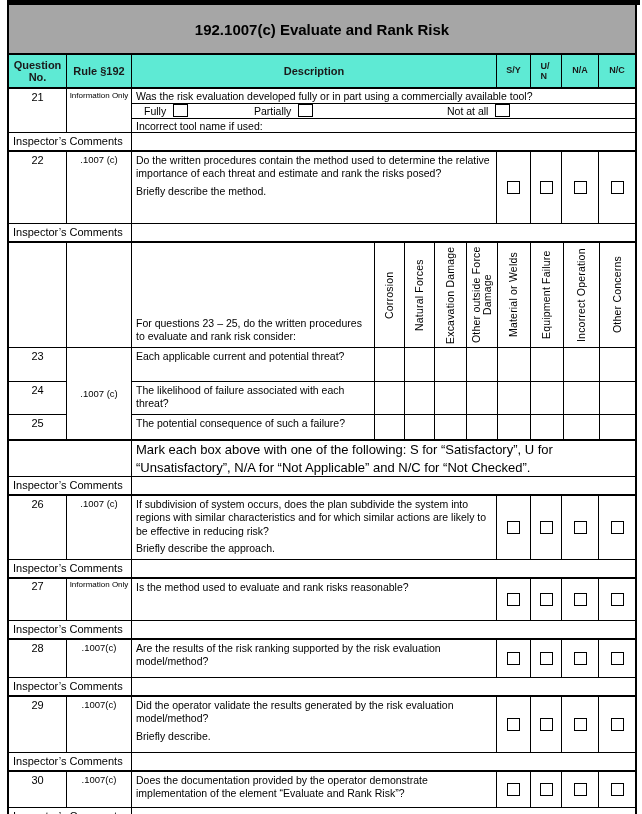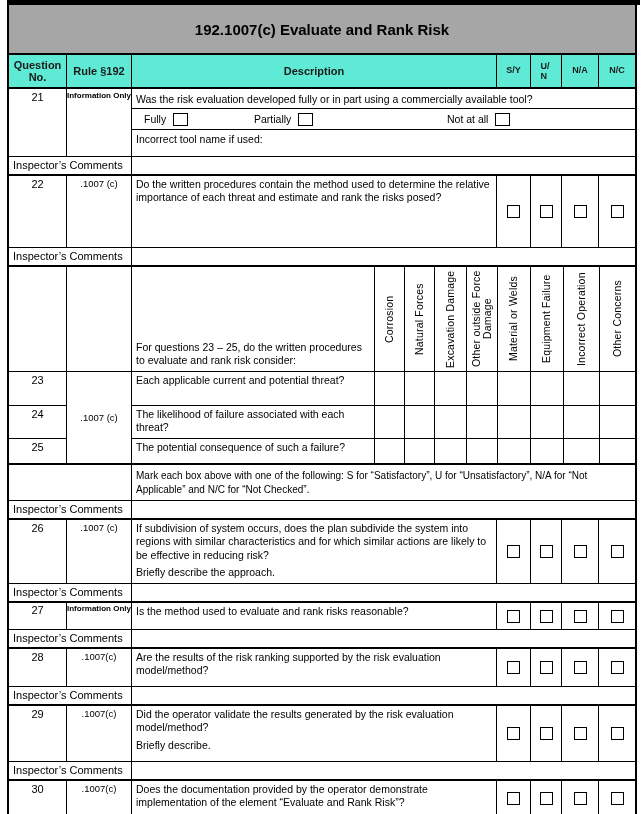--- a/index.html
+++ b/index.html
@@ -27,29 +27,29 @@
   .title-row{height:50px;background:#A6A6A6;border-bottom-width:2px;align-items:center;justify-content:center}
   .title{font-size:15px;font-weight:bold;text-align:center;width:100%}
   
   .header-row{height:34px;background:#5eead4;border-bottom-width:2px}
   .hc{display:flex;align-items:center;justify-content:center;text-align:center;font-weight:bold;font-size:11px;line-height:1.1;color:#1a1a1a}
   .hc.st{font-size:9px}
   .unwrap{display:inline-block;width:11px;word-break:break-all;line-height:1.15;text-align:left}
   
   .num{font-size:11px;text-align:center;padding-top:2px}
   .rule{font-size:9.5px;text-align:center;padding-top:3px;line-height:1.15}
-  .rule.info{font-size:8px;font-weight:bold;padding-top:2px}
+  .rule.info{font-size:8px;font-weight:normal;padding-top:2px}
   .rulemid{display:flex;align-items:center;justify-content:center;font-size:9.5px}
   .desc{font-size:10.5px;line-height:1.28;padding:2px 4px}
   .desc .para{margin-bottom:4px}
   .desc .para:last-child{margin-bottom:0}
   .cbc{display:flex;align-items:center;justify-content:center}
   .cb{display:inline-block;width:13px;height:13px;border:1.6px solid #000;background:#fff}
   
-  .h-q21{height:68px}
+  .h-q21{height:44px}
   .sub{display:flex;align-items:center;border-bottom:1px solid #000;font-size:10.5px;padding:0 4px}
   .sub.s1{height:20px}
   .sub.s2{height:21px;padding:0}
   .sub.s3{height:18px;border-bottom:none}
   .opt{display:flex;align-items:center;gap:7px;font-size:10.5px}
   .opt.o1{width:122px;padding-left:12px}
   .opt.o2{width:193px}
   .opt.o3{flex:1}
   .opt .cb{width:15px;height:13px}
   .field{align-self:stretch}
@@ -64,23 +64,23 @@
   .intro{font-size:10.5px;line-height:1.3;padding:2px 4px 3px 4px}
   .tcell{display:flex;align-items:center;justify-content:center}
   .rot{writing-mode:vertical-rl;transform:rotate(180deg);height:100px;text-align:center;font-size:10.5px;line-height:1.05;letter-spacing:.2px}
   .h-block{height:93px;border-bottom-width:2px}
   .bcell{border-bottom:1px solid #000}
   .bcell.b3{border-bottom:none}
   .brow{display:flex;border-bottom:1px solid #000}
   .brow.b3{border-bottom:none}
   .bh1{height:34px}.bh2{height:34px}.bh3{height:24px}
   .h-mark{height:36px}
-  .marktext{font-size:10px;line-height:1.35;padding:2px 4px;display:flex;align-items:center}
+  .marktext{font-size:13px;line-height:1.35;padding:2px 4px;display:flex;align-items:center}
   .h-q26{height:64px}
-  .h-q27{height:27px}
+  .h-q27{height:42px}
   .h-q27 .num,.h-q27 .rule{padding-top:1px}
   .h-q28{height:38px}
   .h-q29{height:56px}
   .h-q30{height:36px}
 </style>
 </head>
 <body>
 
 <div class="topbar"></div>
 
@@ -131,20 +131,21 @@
   <div class="row insp">
     <div class="cell insp-label w-qr">Inspector’s Comments</div>
     <div class="cell grow last"></div>
   </div>
 
   <div class="row h-q22">
     <div class="cell num w-q">22</div>
     <div class="cell rule w-r">.1007 (c)</div>
     <div class="cell desc w-d">
       <div class="para">Do the written procedures contain the method used to determine the relative importance of each threat and estimate and rank the risks posed?</div>
+      <div class="para">Briefly describe the method.</div>
     </div>
     <div class="cell cbc w-sy">
         <span class="cb"></span>
       </div>
     <div class="cell cbc w-un">
         <span class="cb"></span>
       </div>
     <div class="cell cbc w-na">
         <span class="cb"></span>
       </div>

